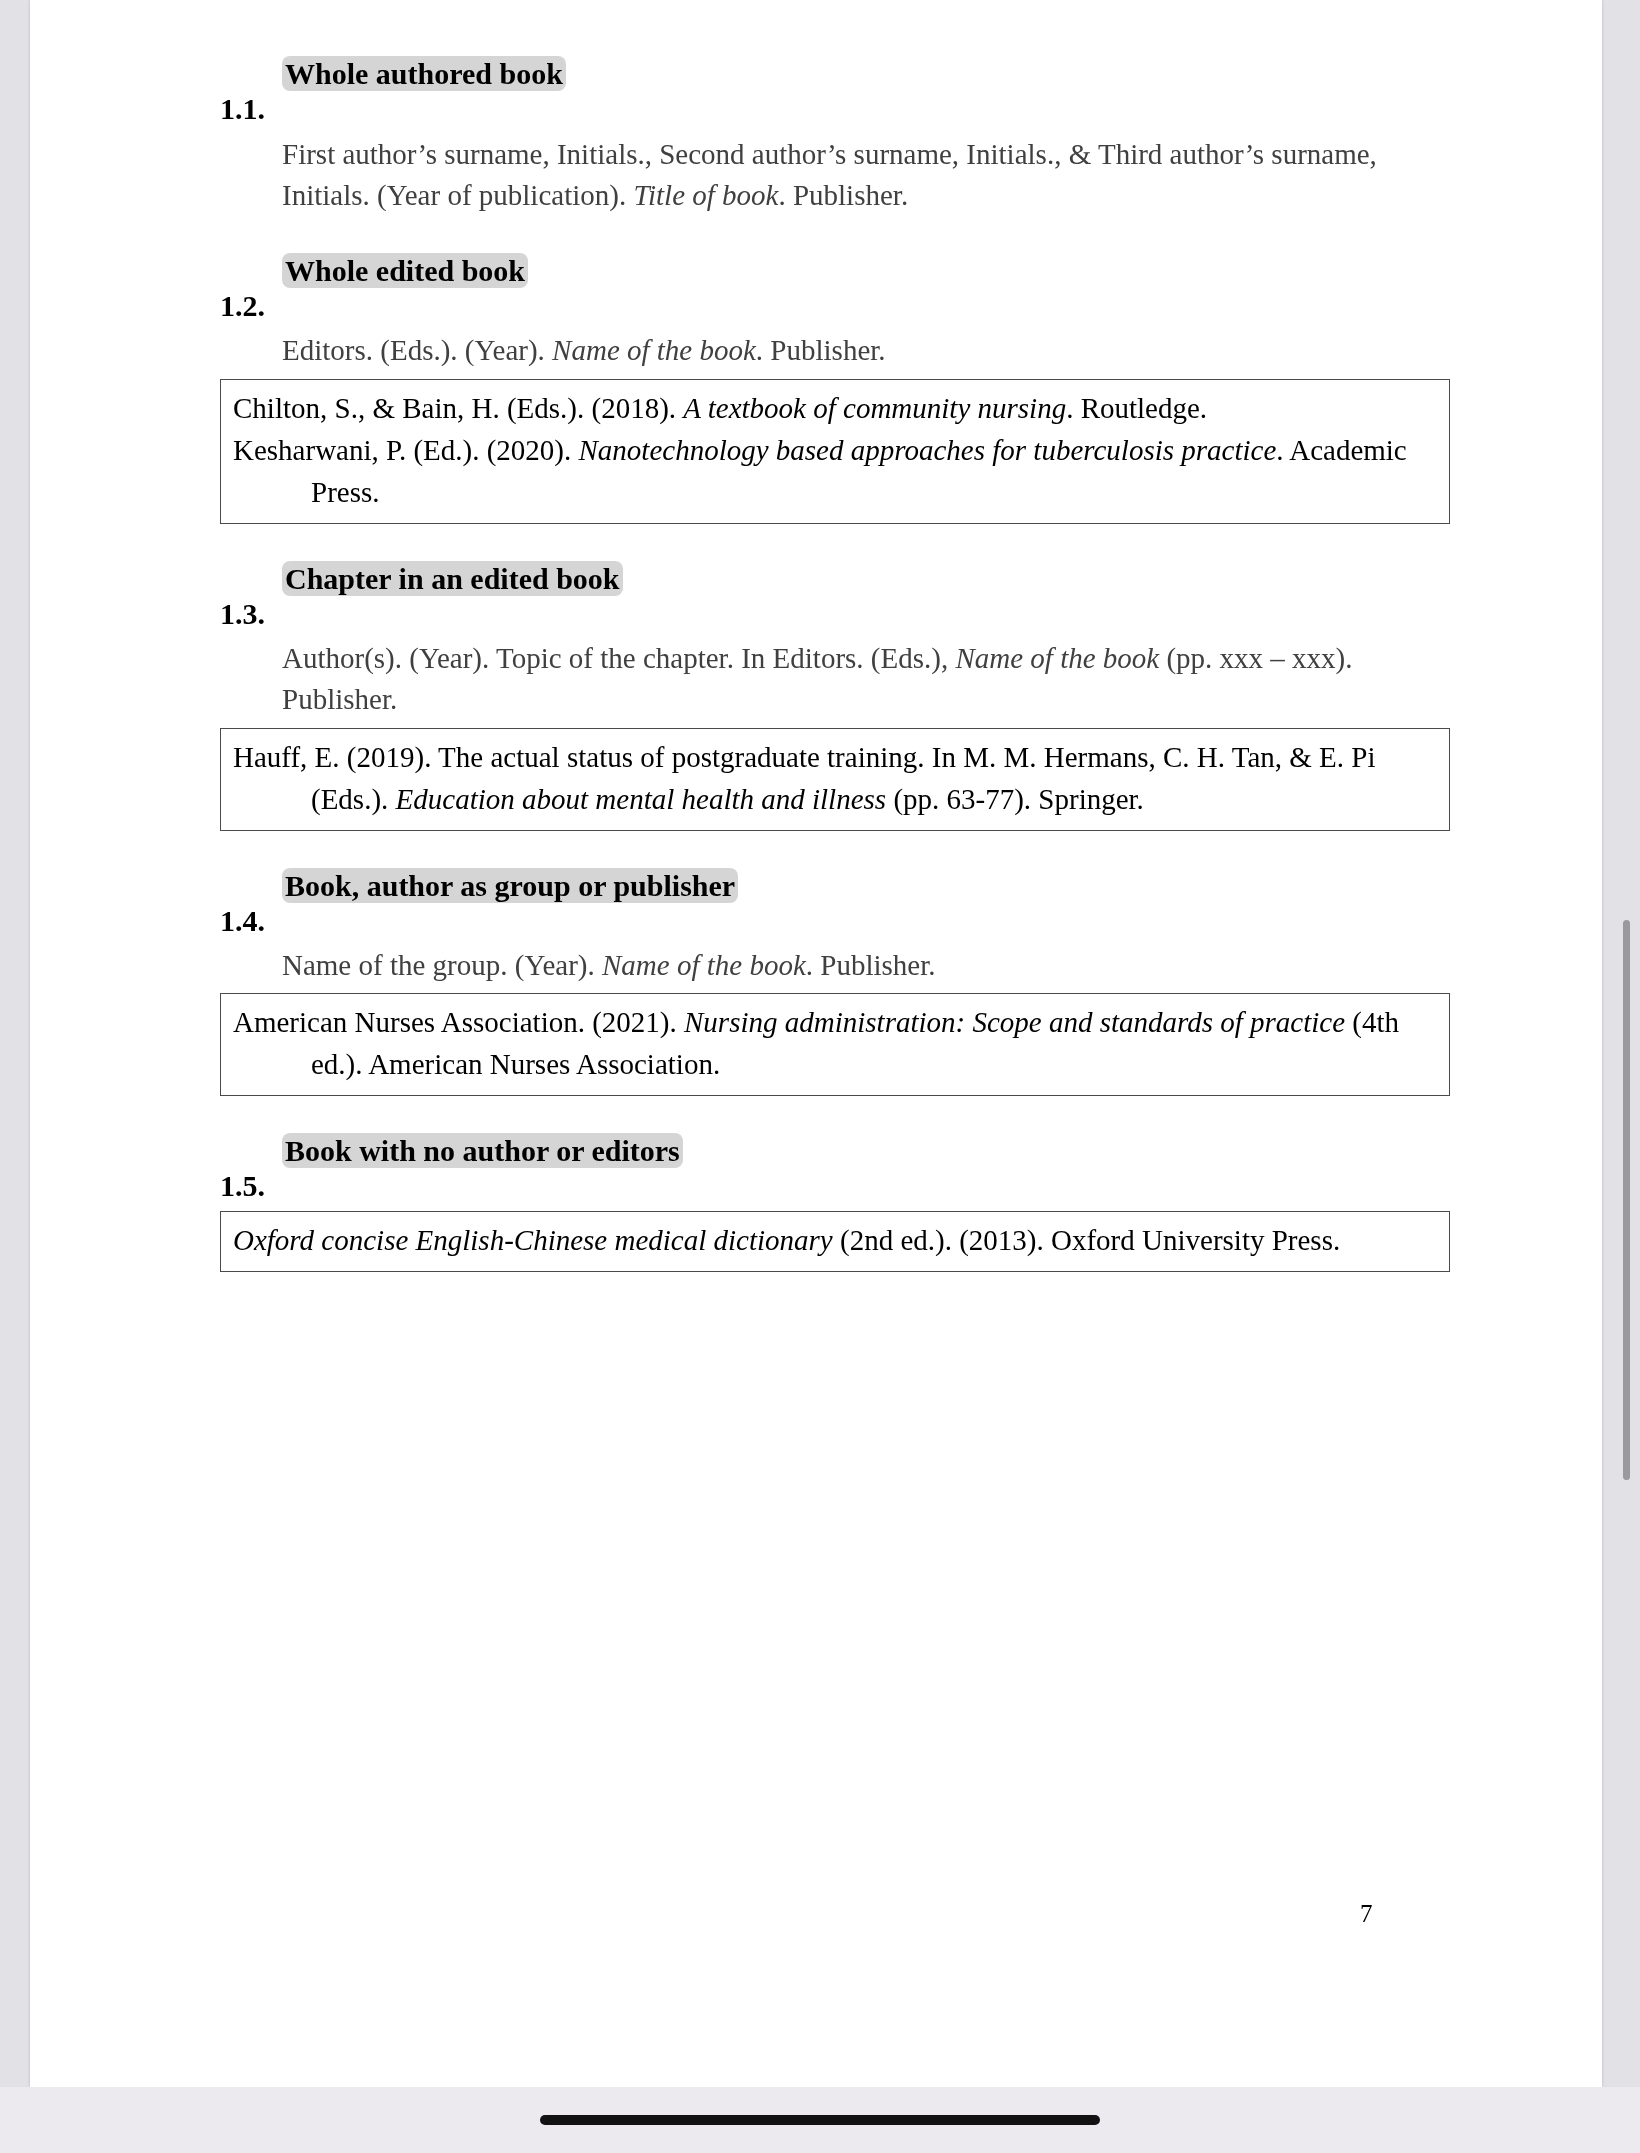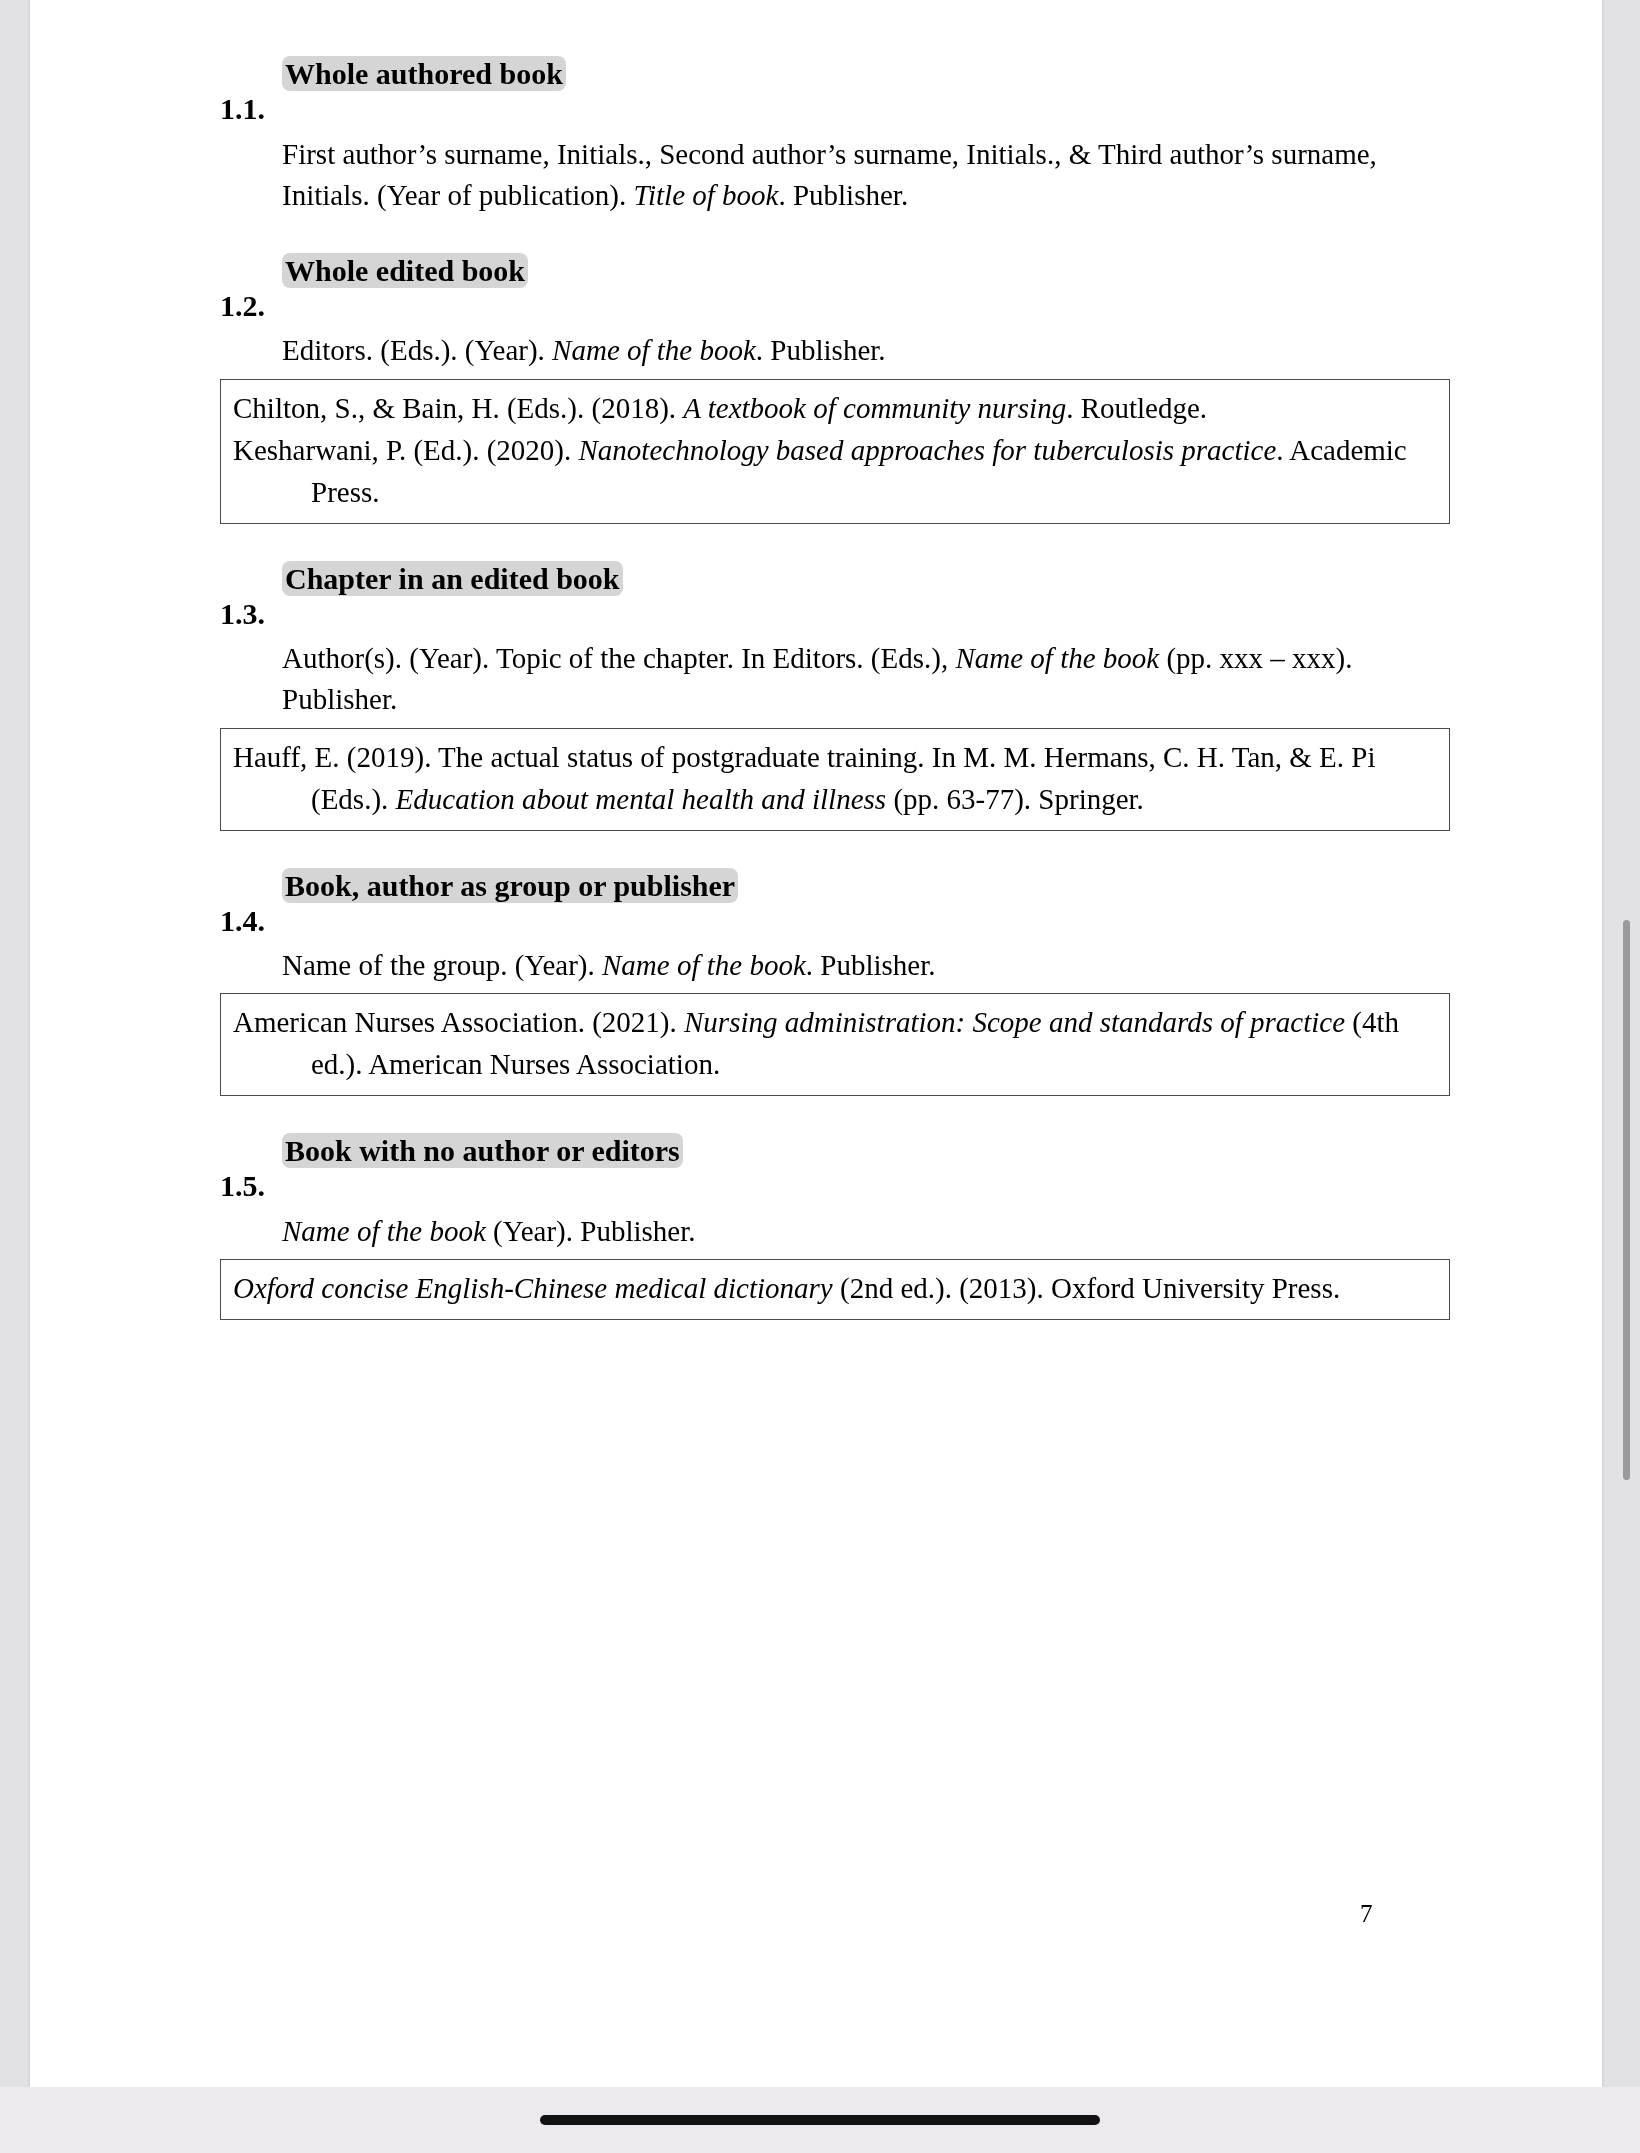--- a/index.html
+++ b/index.html
@@ -81,21 +81,21 @@
   .sec-title {
     background: #d5d5d5;
     padding: 1px 3px;
     border-radius: 8px;
   }
   .pattern {
     font-size: 29px;
     line-height: 1.42;
     margin: 0 0 7px 0;
     padding-left: 62px;
-    color: #000000;
+    color: #404040;
   }
   .example-box {
     border: 1px solid #4a4a4a;
     padding: 7px 12px 10px 12px;
     font-size: 29px;
     line-height: 1.45;
     color: #000;
   }
   .example-line {
     text-indent: 0;
@@ -157,21 +157,20 @@
         <p class="pattern">Name of the group. (Year). <span class="it">Name of the book</span>. Publisher.</p>
         <div class="example-box">
           <div class="example-line hang"><span>American Nurses Association. (2021). </span><span class="it">Nursing administration: Scope and standards of practice</span><span> (4th ed.). American Nurses Association.</span></div>
         </div>
       </div>
 
       <div class="sec">
         <div class="sec-heading">
           <span class="sec-num">1.5.</span><span class="sec-title">Book with no author or editors</span>
         </div>
-        <p class="pattern"><span class="it">Name of the book</span> (Year). Publisher.</p>
         <div class="example-box">
           <div class="example-line hang"><span></span><span class="it">Oxford concise English-Chinese medical dictionary</span><span> (2nd ed.). (2013). Oxford University Press.</span></div>
         </div>
       </div>
 
     </div>
 
     <div class="pagenum">7</div>
   </div>
 

